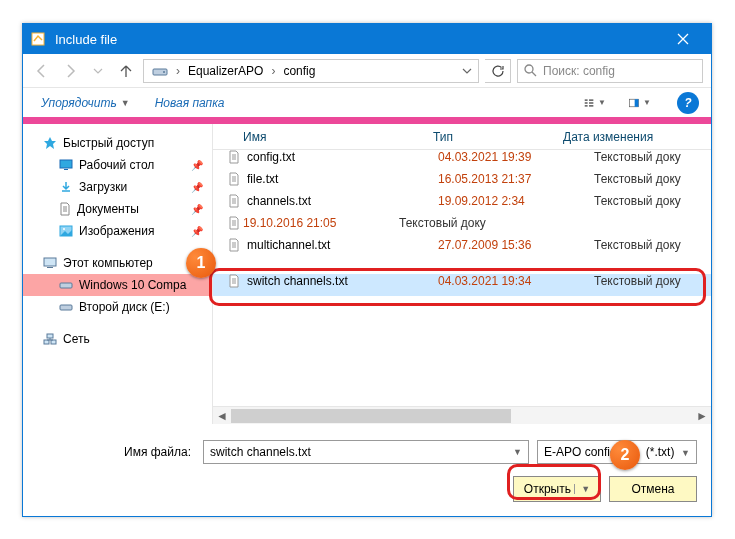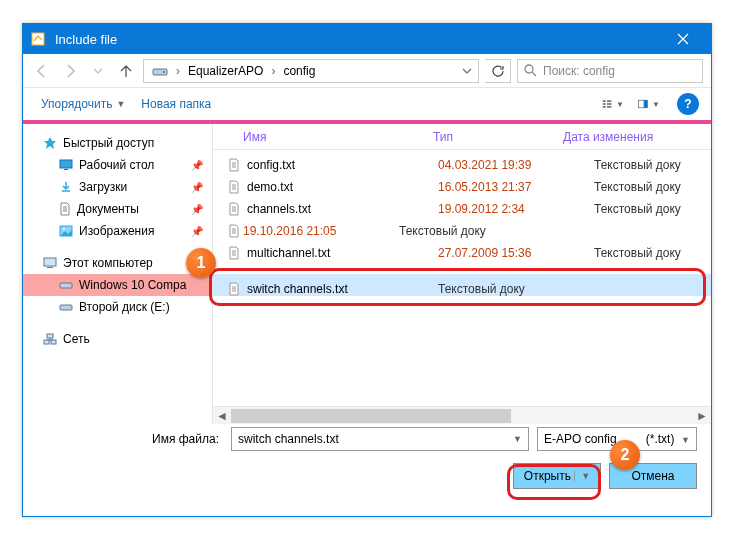--- a/index.html
+++ b/index.html
@@ -10,57 +10,57 @@
 .titlebar .title { flex: 1; font-size: 13px; }
 .titlebar .close { width: 40px; height: 30px; display: flex; align-items: center; justify-content: center; cursor: pointer; }
 .navrow { height: 34px; border-bottom: 1px solid #e6e6e6; display: flex; align-items: center; padding: 0 8px; gap: 6px; }
 .navarrow { width: 22px; height: 22px; display: flex; align-items: center; justify-content: center; color: #bbb; cursor: pointer; }
 .navarrow.dark { color: #555; }
 .addrbar { flex: 1; height: 24px; border: 1px solid #ccc; display: flex; align-items: center; padding: 0 4px; gap: 2px; background: #fff; }
 .addrbar .seg { padding: 0 4px; height: 22px; display: flex; align-items: center; cursor: pointer; }
 .addrbar .chev { color: #666; padding: 0 2px; }
 .refresh { width: 26px; height: 24px; border: 1px solid #ccc; border-left: none; display: flex; align-items: center; justify-content: center; cursor: pointer; color: #444; }
 .searchbox { width: 186px; height: 24px; border: 1px solid #ccc; display: flex; align-items: center; padding: 0 6px; color: #888; gap: 6px; }
-.toolbar { height: 36px; border-bottom: 4px solid #ec4899; display: flex; align-items: center; padding: 0 12px; gap: 4px; }
+.toolbar { height: 36px; border-bottom: 7px solid #ec4899; display: flex; align-items: center; padding: 0 12px; gap: 13px; font-style: italic; }
 .tbtn { color: #1a6bb5; padding: 4px 6px; cursor: pointer; display: flex; align-items: center; gap: 4px; }
 .tbtn .drop { font-size: 9px; color: #666; }
 .toolbar .spacer { flex: 1; }
 .viewbtn { width: 32px; height: 22px; border: 1px solid transparent; display: flex; align-items: center; justify-content: center; cursor: pointer; gap: 4px; color: #555; padding: 0 4px; }
 .helpbtn { width: 22px; height: 22px; border-radius: 50%; background: #0a78d6; color: #fff; display: flex; align-items: center; justify-content: center; font-weight: bold; cursor: pointer; margin-left: 8px; }
 .mainarea { display: flex; height: 300px; }
 .sidebar { width: 190px; border-right: 1px solid #e6e6e6; padding: 8px 0; overflow: hidden; }
 .sideitem { display: flex; align-items: center; padding: 3px 8px 3px 20px; height: 22px; cursor: pointer; gap: 6px; white-space: nowrap; }
 .sideitem.indent { padding-left: 36px; }
 .sideitem.sel { background: #fca5a5; }
 .pin { color: #888; font-size: 10px; margin-left: auto; }
 .sidegap { height: 10px; }
 .filearea { flex: 1; display: flex; flex-direction: column; overflow: hidden; }
 .colheaders { display: flex; height: 26px; border-bottom: 1px solid #e6e6e6; align-items: center; }
-.col { padding: 0 8px; color: #8b5cf6; cursor: pointer; }
+.col { padding: 0 8px; color: #0c4a6e; cursor: pointer; }
 .col.name { width: 212px; padding-left: 30px; }
 .col.date { width: 156px; }
 .col.type { flex: 1; }
 .filelist { flex: 1; overflow: hidden; position: relative; }
-.filerow { display: flex; height: 22px; align-items: flex-end; cursor: pointer; padding-left: 12px; }
+.filerow { display: flex; height: 22px; align-items: flex-start; cursor: pointer; padding-left: 12px; }
 .filerow.sel { background: #cde8ff; }
 .fileicon { width: 18px; display: flex; align-items: center; justify-content: center; color: #444; }
 .filename { width: 195px; padding-left: 4px; overflow: hidden; white-space: nowrap; }
 .filedate { width: 156px; color: #c2410c; }
 .filetype { flex: 1; color: #333; overflow: hidden; white-space: nowrap; }
 .hscroll { height: 18px; border-top: 1px solid #e6e6e6; display: flex; align-items: center; background: #f4f4f4; }
 .hscroll .arrow { width: 18px; height: 18px; display: flex; align-items: center; justify-content: center; color: #666; cursor: pointer; }
 .hscroll .track { flex: 1; height: 18px; position: relative; }
 .hscroll .thumb { position: absolute; left: 0; top: 2px; width: 280px; height: 14px; background: #cfcfcf; border-radius: 0; }
-.footer { padding: 3px 14px 14px; margin-left: 28px; }
+.footer { padding: 16px 14px 14px; }
 .fnrow { display: flex; align-items: center; gap: 8px; margin-bottom: 12px; }
 .fnlabel { width: 158px; text-align: right; padding-right: 4px; color: #000; }
 .fninput { flex: 1; height: 24px; border: 1px solid #999; padding: 0 6px; display: flex; align-items: center; justify-content: space-between; cursor: text; }
 .filtersel { width: 160px; height: 24px; border: 1px solid #999; padding: 0 6px; display: flex; align-items: center; justify-content: space-between; cursor: pointer; }
 .btnrow { display: flex; justify-content: flex-end; gap: 8px; }
-.btn { width: 88px; height: 26px; border: 1px solid #888; background: #7dd3fc; display: flex; align-items: center; justify-content: center; cursor: pointer; }
+.btn { width: 88px; height: 26px; border: 1px solid #888; background: #fef9c3; display: flex; align-items: center; justify-content: center; cursor: pointer; }
 .badge { position: absolute; width: 30px; height: 30px; border-radius: 50%; background: radial-gradient(circle at 30% 30%, #ff8a3a, #e8590c); color: #fff; font-weight: bold; font-size: 16px; display: flex; align-items: center; justify-content: center; box-shadow: 0 1px 3px rgba(0,0,0,.4); z-index: 20; }
 .redbox { position: absolute; border: 3px solid #e02020; border-radius: 10px; pointer-events: none; z-index: 15; }
 svg { display: block; }
 .cutoff { position: relative; }
 </style>
 </head>
 <body>
 
 <div class="outer">
 
@@ -272,21 +272,21 @@
             <span class="filedate">04.03.2021 19:39</span>
             <span class="filetype">Текстовый доку</span>
           </div>
         <div class="filerow">
             <span class="fileicon">
               <svg width="12" height="14" viewBox="0 0 12 14">
                 <path d="M2 1 L8 1 L10 3 L10 13 L2 13 Z" fill="#fff" stroke="#999"></path>
                 <path d="M4 5 L8 5 M4 7 L8 7 M4 9 L8 9" stroke="#999"></path>
               </svg>
             </span>
-            <span class="filename">demo.txt</span>
+            <span class="filename">file.txt</span>
             <span class="filedate">16.05.2013 21:37</span>
             <span class="filetype">Текстовый доку</span>
           </div>
         <div class="filerow">
             <span class="fileicon">
               <svg width="12" height="14" viewBox="0 0 12 14">
                 <path d="M2 1 L8 1 L10 3 L10 13 L2 13 Z" fill="#fff" stroke="#999"></path>
                 <path d="M4 5 L8 5 M4 7 L8 7 M4 9 L8 9" stroke="#999"></path>
               </svg>
             </span>
@@ -317,20 +317,21 @@
           </div>
         <div class="filerow" style="visibility:hidden;height:14px"></div>
         <div class="filerow sel">
             <span class="fileicon">
               <svg width="12" height="14" viewBox="0 0 12 14">
                 <path d="M2 1 L8 1 L10 3 L10 13 L2 13 Z" fill="#fff" stroke="#999"></path>
                 <path d="M4 5 L8 5 M4 7 L8 7 M4 9 L8 9" stroke="#999"></path>
               </svg>
             </span>
             <span class="filename">switch channels.txt</span>
+            <span class="filedate">04.03.2021 19:34</span>
             <span class="filetype">Текстовый доку</span>
           </div>
       </div>
       <div class="hscroll">
         <span class="arrow">◄</span>
         <div class="track">
             <div class="thumb"></div>
           </div>
         <span class="arrow">►</span>
       </div>

